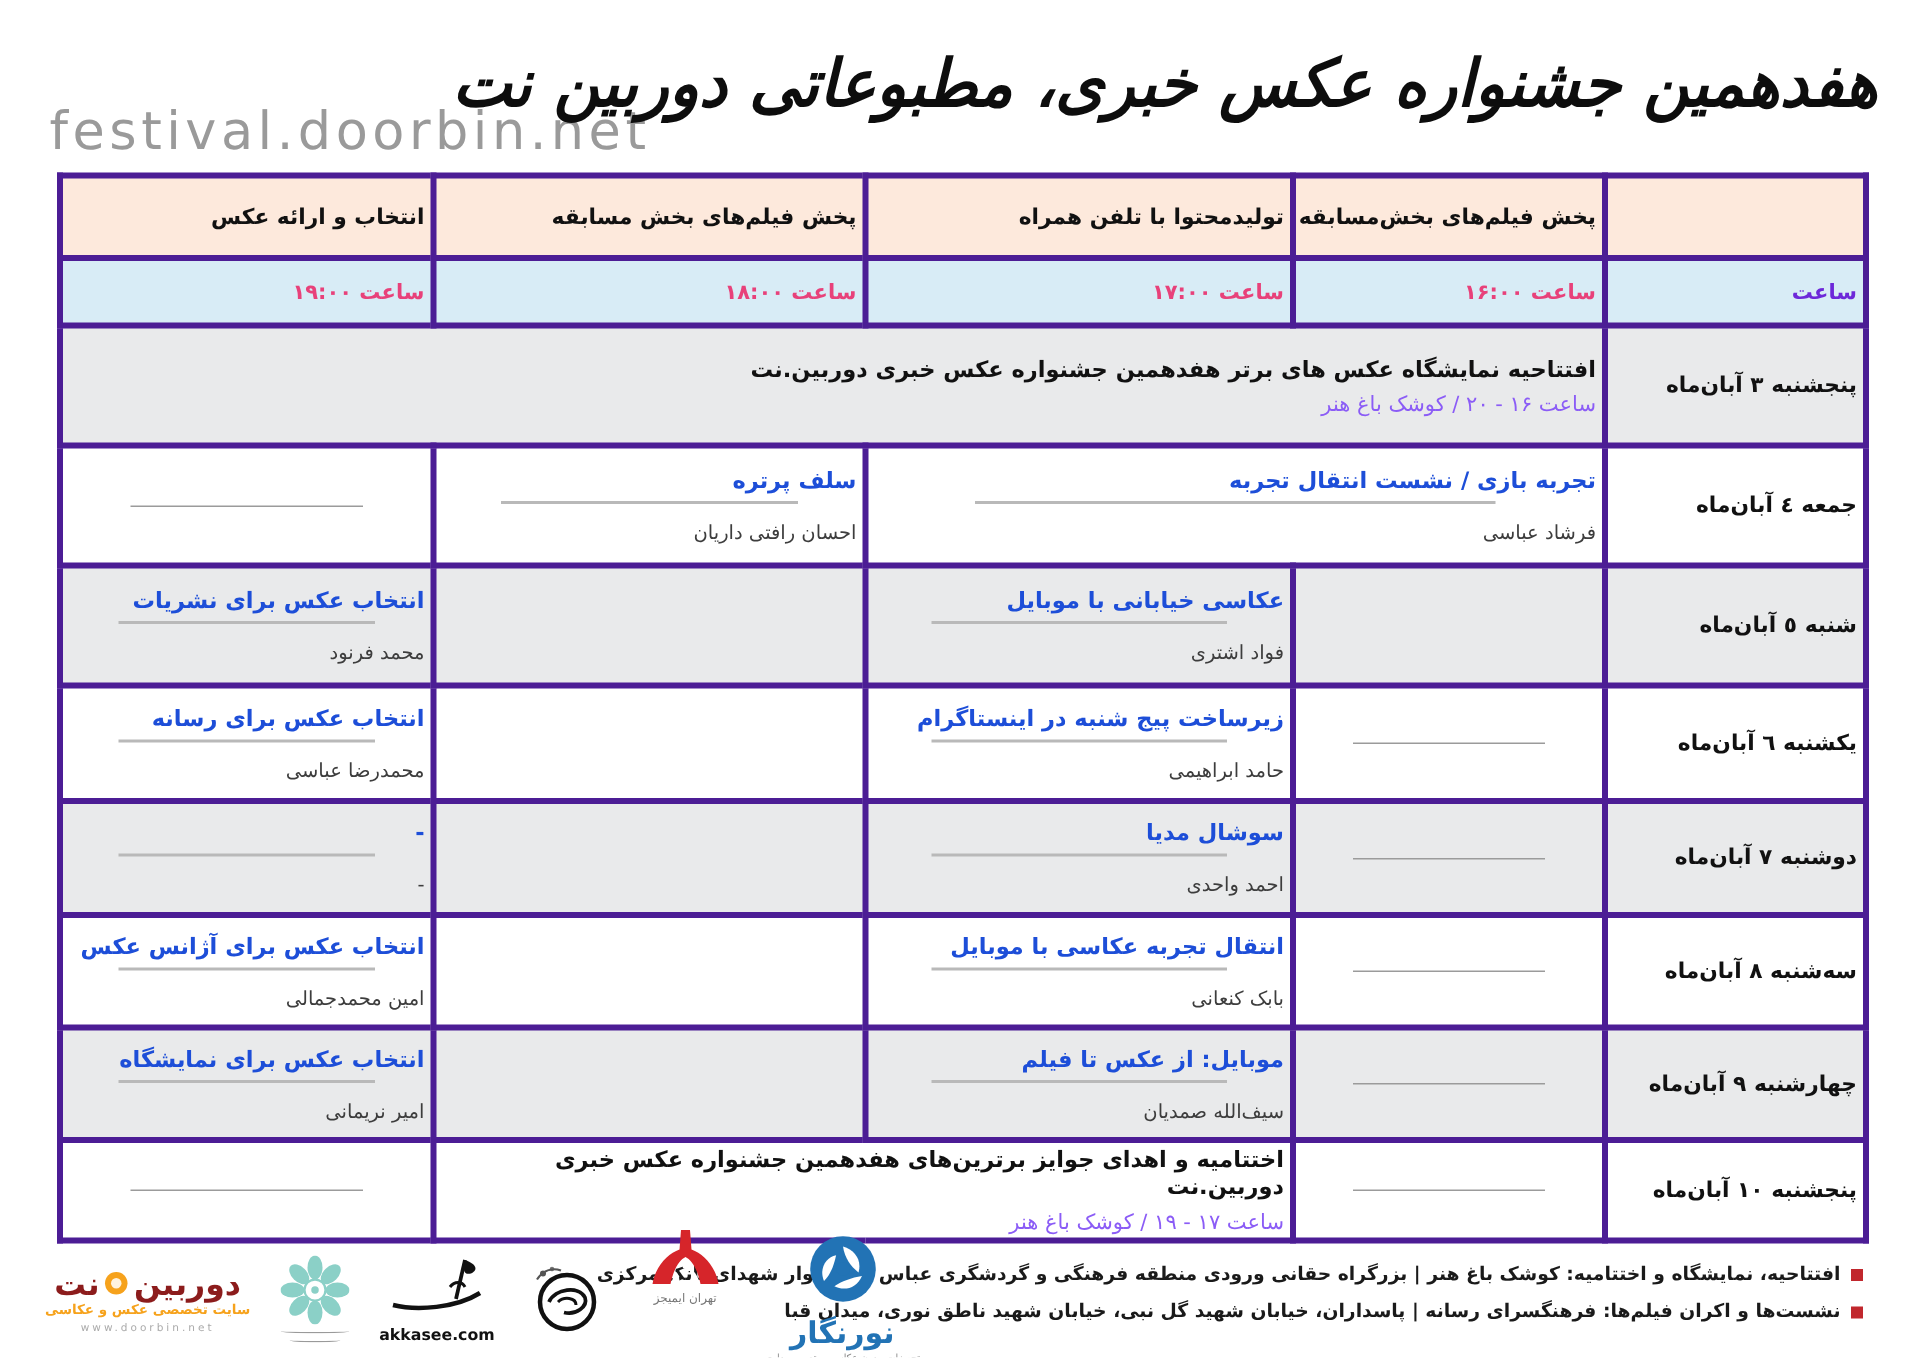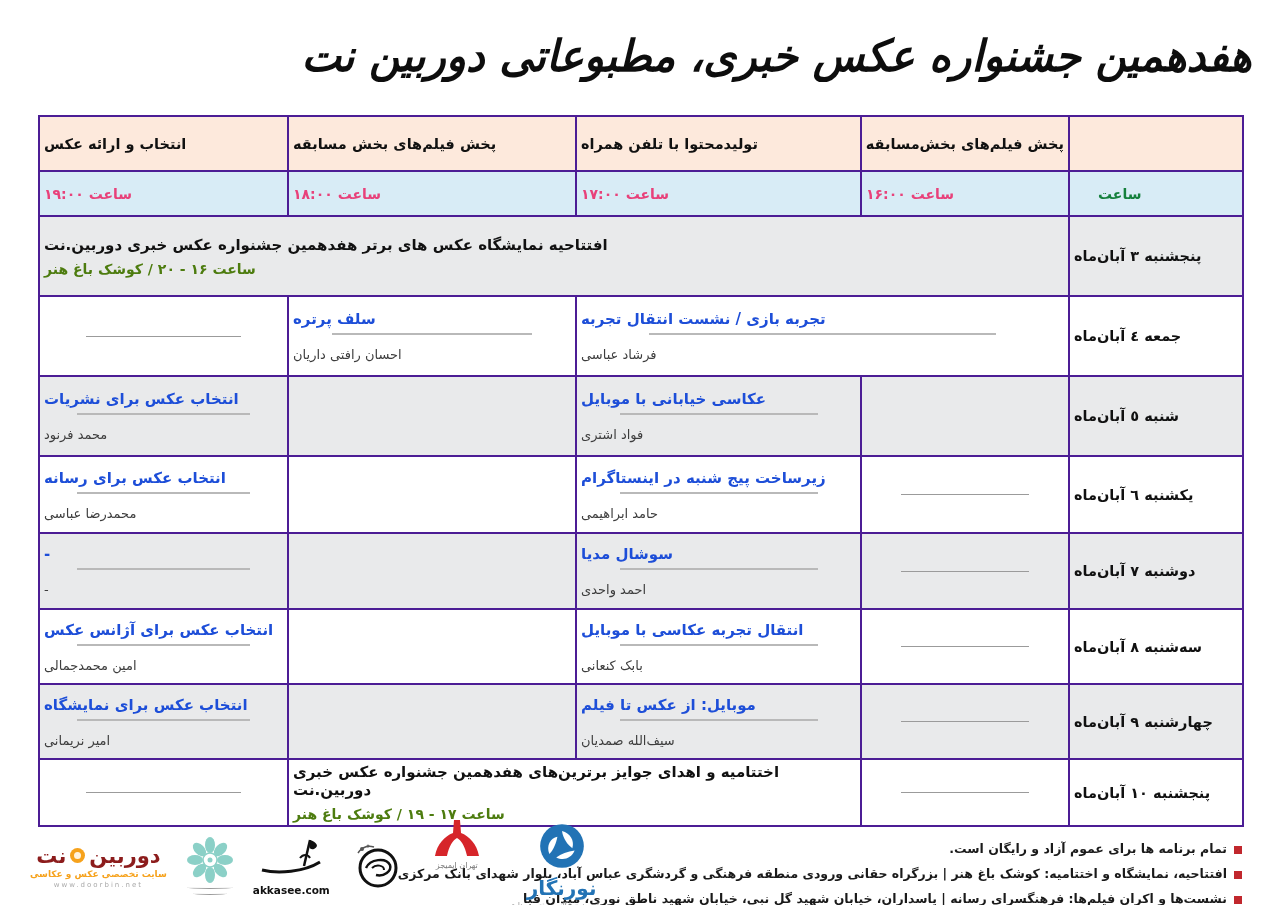--- a/index.html
+++ b/index.html
@@ -18,43 +18,43 @@
   }
   #watermark {
     position:absolute; left:33px; top:68px;
     font-size:35px; color:#9a9a9a; letter-spacing:3px;
     font-weight:normal;
   }
 
   
   #schedule-wrap { position:absolute; left:38px; top:115px; width:1204px; }
   table { border-collapse:collapse; width:1204px; direction:rtl; table-layout:fixed; }
-  td, th { border:2px solid #4c1d95; text-align:left; vertical-align:middle; padding:2px 4px; }
+  td, th { border:4px solid #4c1d95; text-align:right; vertical-align:middle; padding:2px 4px; }
   table { border:2px solid #222; }
   tr.hdr { height:55px; background:#fde9dc; }
   tr.hdr th { font-size:14.5px; font-weight:bold; color:#111; white-space:nowrap; }
   tr.time-row { height:45px; background:#d8ecf6; }
   tr.time-row td { font-size:14px; font-weight:bold; color:#e8417a; }
-  tr.time-row td.hour-label { color:#15803d;padding-left:28px; }
+  tr.time-row td.hour-label { color:#6d28d9;padding-left:28px; }
   tbody tr { background:#ffffff; }
   tbody tr.shaded { background:#e9eaeb; }
   tbody tr:nth-child(1){height:80px;}
   tbody tr:nth-child(2){height:80px;padding-left:12px;}
   tbody tr:nth-child(3){height:80px;}
   tbody tr:nth-child(4){height:77px;}
   tbody tr:nth-child(5){height:76px;}
   tbody tr:nth-child(6){height:75px;padding-left:44px;}
   tbody tr:nth-child(7){height:75px;}
   tbody tr:nth-child(8){height:67px;}
   td.day-cell { font-size:14.5px; font-weight:bold; color:#111;margin-top:48px; }
   .s-title { font-size:15px; font-weight:bold; color:#1d4ed8; }
   .s-div { width:72%; height:2px; background:#b9b9b9; margin:5px auto 4px auto; }
   .s-speaker { font-size:13px; color:#3d3d3d;margin-top:12px; }
   .e-line1 { font-size:15px; font-weight:bold; color:#111; margin-bottom:7px; }
-  .e-line2 { font-size:14px; font-weight:bold; color:#4d7c0f; }
+  .e-line2 { font-size:14px; font-weight:normal; color:#8b5cf6; }
   .dash { width:65%; max-width:200px; height:1px; background:#9b9b9b; margin:0 auto; }
 
   
   #notes { position:absolute; right:38px; top:836px; direction:rtl; text-align:right; }
   .note { font-size:12.5px; font-weight:bold; color:#1a1a1a; line-height:25px; white-space:nowrap; }
   .note .bullet { display:inline-block; width:8px; height:8px; background:#c1272d; margin-left:7px; vertical-align:middle; }
 
   
   #logos { position:absolute; left:30px; top:830px; height:72px; display:flex; align-items:center; gap:20px; }
   .logo { display:flex; flex-direction:column; align-items:center; justify-content:center; }
@@ -77,20 +77,21 @@
   .nn { display:flex; align-items:center; gap:7px; direction:rtl; }
   .nn-col { display:flex; flex-direction:column; align-items:center; }
   .nn-name { font-size:20px; font-weight:bold; color:#2273b5; }
   .nn-sub { font-size:6.5px; color:#8a8a8a; margin-top:1px; white-space:nowrap; }
 </style>
 </head>
 <body>
 
 <div id="page">
 
+  <div id="watermark">festival.doorbin.net</div>
   <div id="title">هفدهمین جشنواره عکس خبری، مطبوعاتی دوربین نت</div>
 
   <div id="schedule-wrap">
     <table>
       <colgroup>
         <col style="width:174px">
         <col style="width:208px">
         <col style="width:285px">
         <col style="width:288px">
         <col style="width:249px">
@@ -229,21 +230,20 @@
             </td>
             <td>
               <div class="dash"></div>
             </td>
           </tr>
         </tbody>
     </table>
   </div>
 
   <div id="notes">
-      <div class="note"><span class="bullet"></span>تمام برنامه ها برای عموم آزاد و رایگان است.</div>
       <div class="note"><span class="bullet"></span>افتتاحیه، نمایشگاه و اختتامیه: کوشک باغ هنر | بزرگراه حقانی ورودی منطقه فرهنگی و گردشگری عباس آباد، بلوار شهدای بانک مرکزی</div>
       <div class="note"><span class="bullet"></span>نشست‌ها و اکران فیلم‌ها: فرهنگسرای رسانه | پاسداران، خیابان شهید گل نبی، خیابان شهید ناطق نوری، میدان قبا</div>
     </div>
 
   <div id="logos">
 
     <div class="logo db">
       <div class="db-main">
         <span>دوربین</span>
         <span class="db-cam"></span>

